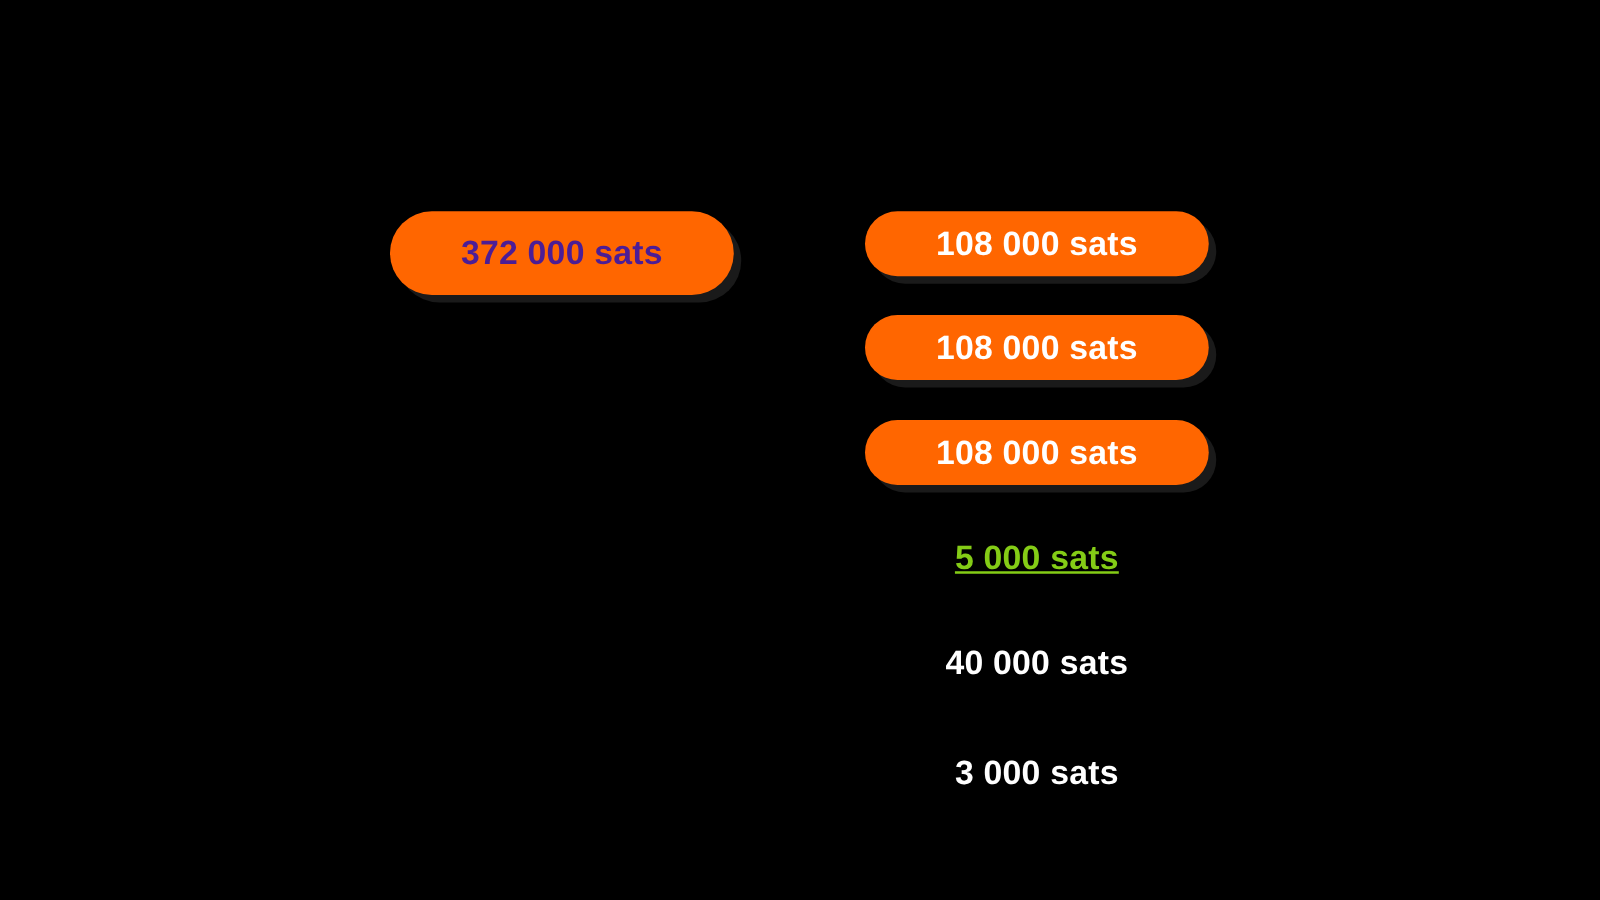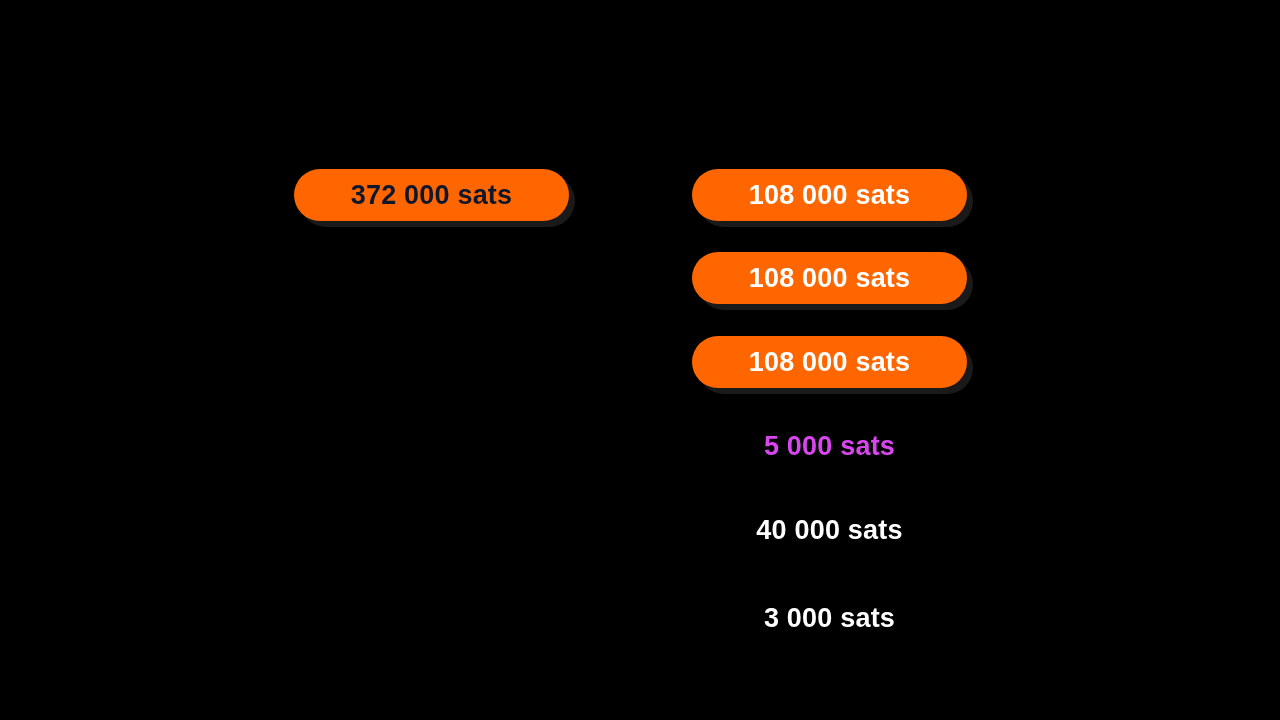--- a/index.html
+++ b/index.html
@@ -42,23 +42,23 @@
     letter-spacing: 0.2px;
     white-space: nowrap;
     background: transparent;
   }
 </style>
 </head>
 <body style="background: rgb(0, 0, 0);">
 
 <div class="stage">
   <div id="left-column">
-      <div class="pill" style="left: 294px; top: 169px; width: 275px; height: 52px; color: #0f172a; background: rgb(255, 102, 0);">372 000 sats</div>
+      <div class="pill" style="left: 312px; top: 169px; width: 275px; height: 67px; color: #4c1d95; background: rgb(255, 102, 0);">372 000 sats</div>
     </div>
   <div id="right-column">
       <div class="pill" style="left: 692px; top: 169px; width: 275px; height: 52px; color: rgb(255, 255, 255); background: rgb(255, 102, 0);">108 000 sats</div>
       <div class="pill" style="left: 692px; top: 252px; width: 275px; height: 52px; color: rgb(255, 255, 255); background: rgb(255, 102, 0);">108 000 sats</div>
       <div class="pill" style="left: 692px; top: 336px; width: 275px; height: 52px; color: rgb(255, 255, 255); background: rgb(255, 102, 0);">108 000 sats</div>
-      <div class="plain" style="left: 692px; top: 420px; width: 275px; height: 52px; color: #d946ef;">5 000 sats</div>
+      <div class="plain" style="left: 692px; top: 420px; width: 275px; height: 52px; color: #84cc16; text-decoration: underline;">5 000 sats</div>
       <div class="plain" style="left: 692px; top: 504px; width: 275px; height: 52px; color: rgb(255, 255, 255);">40 000 sats</div>
       <div class="plain" style="left: 692px; top: 592px; width: 275px; height: 52px; color: rgb(255, 255, 255);">3 000 sats</div>
     </div>
 </div>
 
 </body></html>

